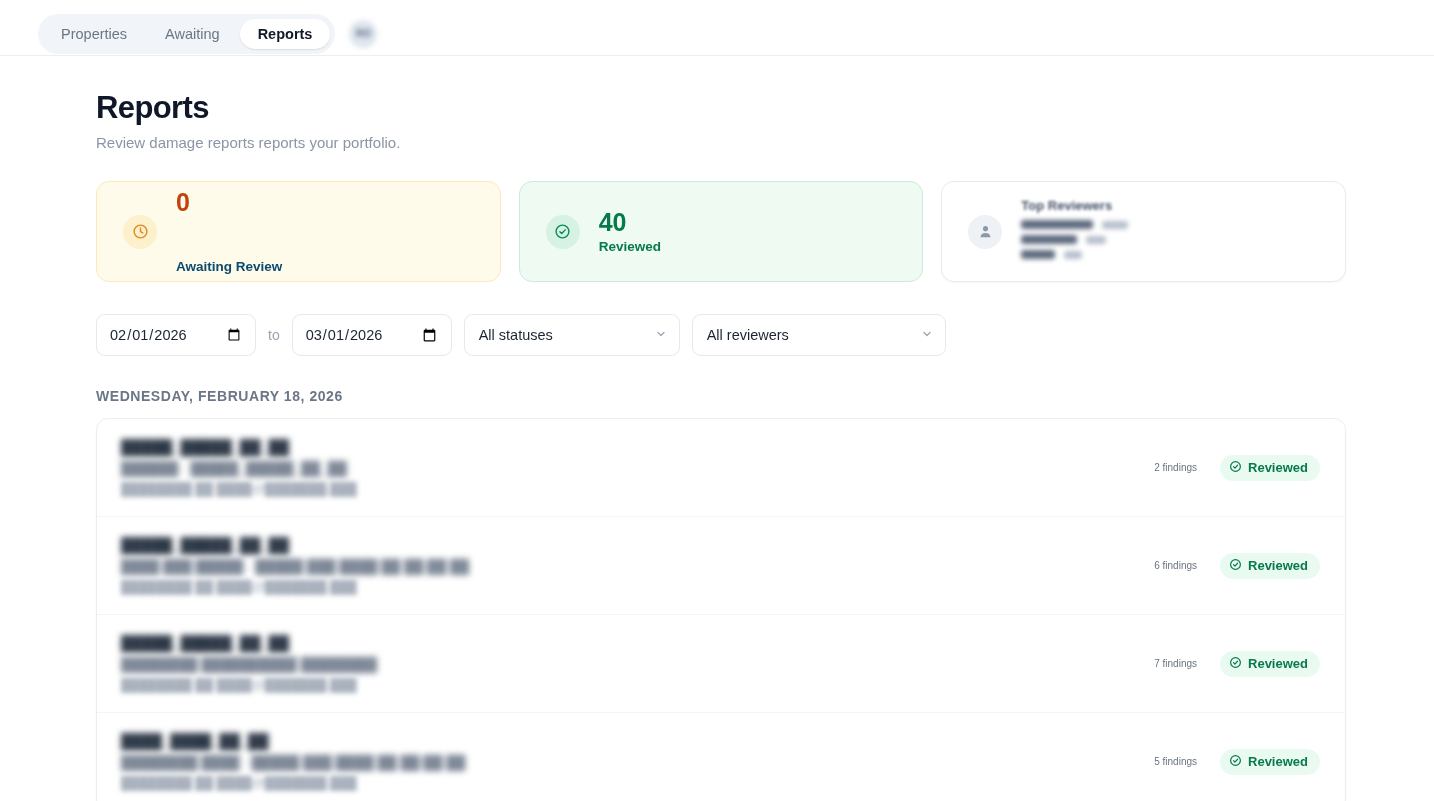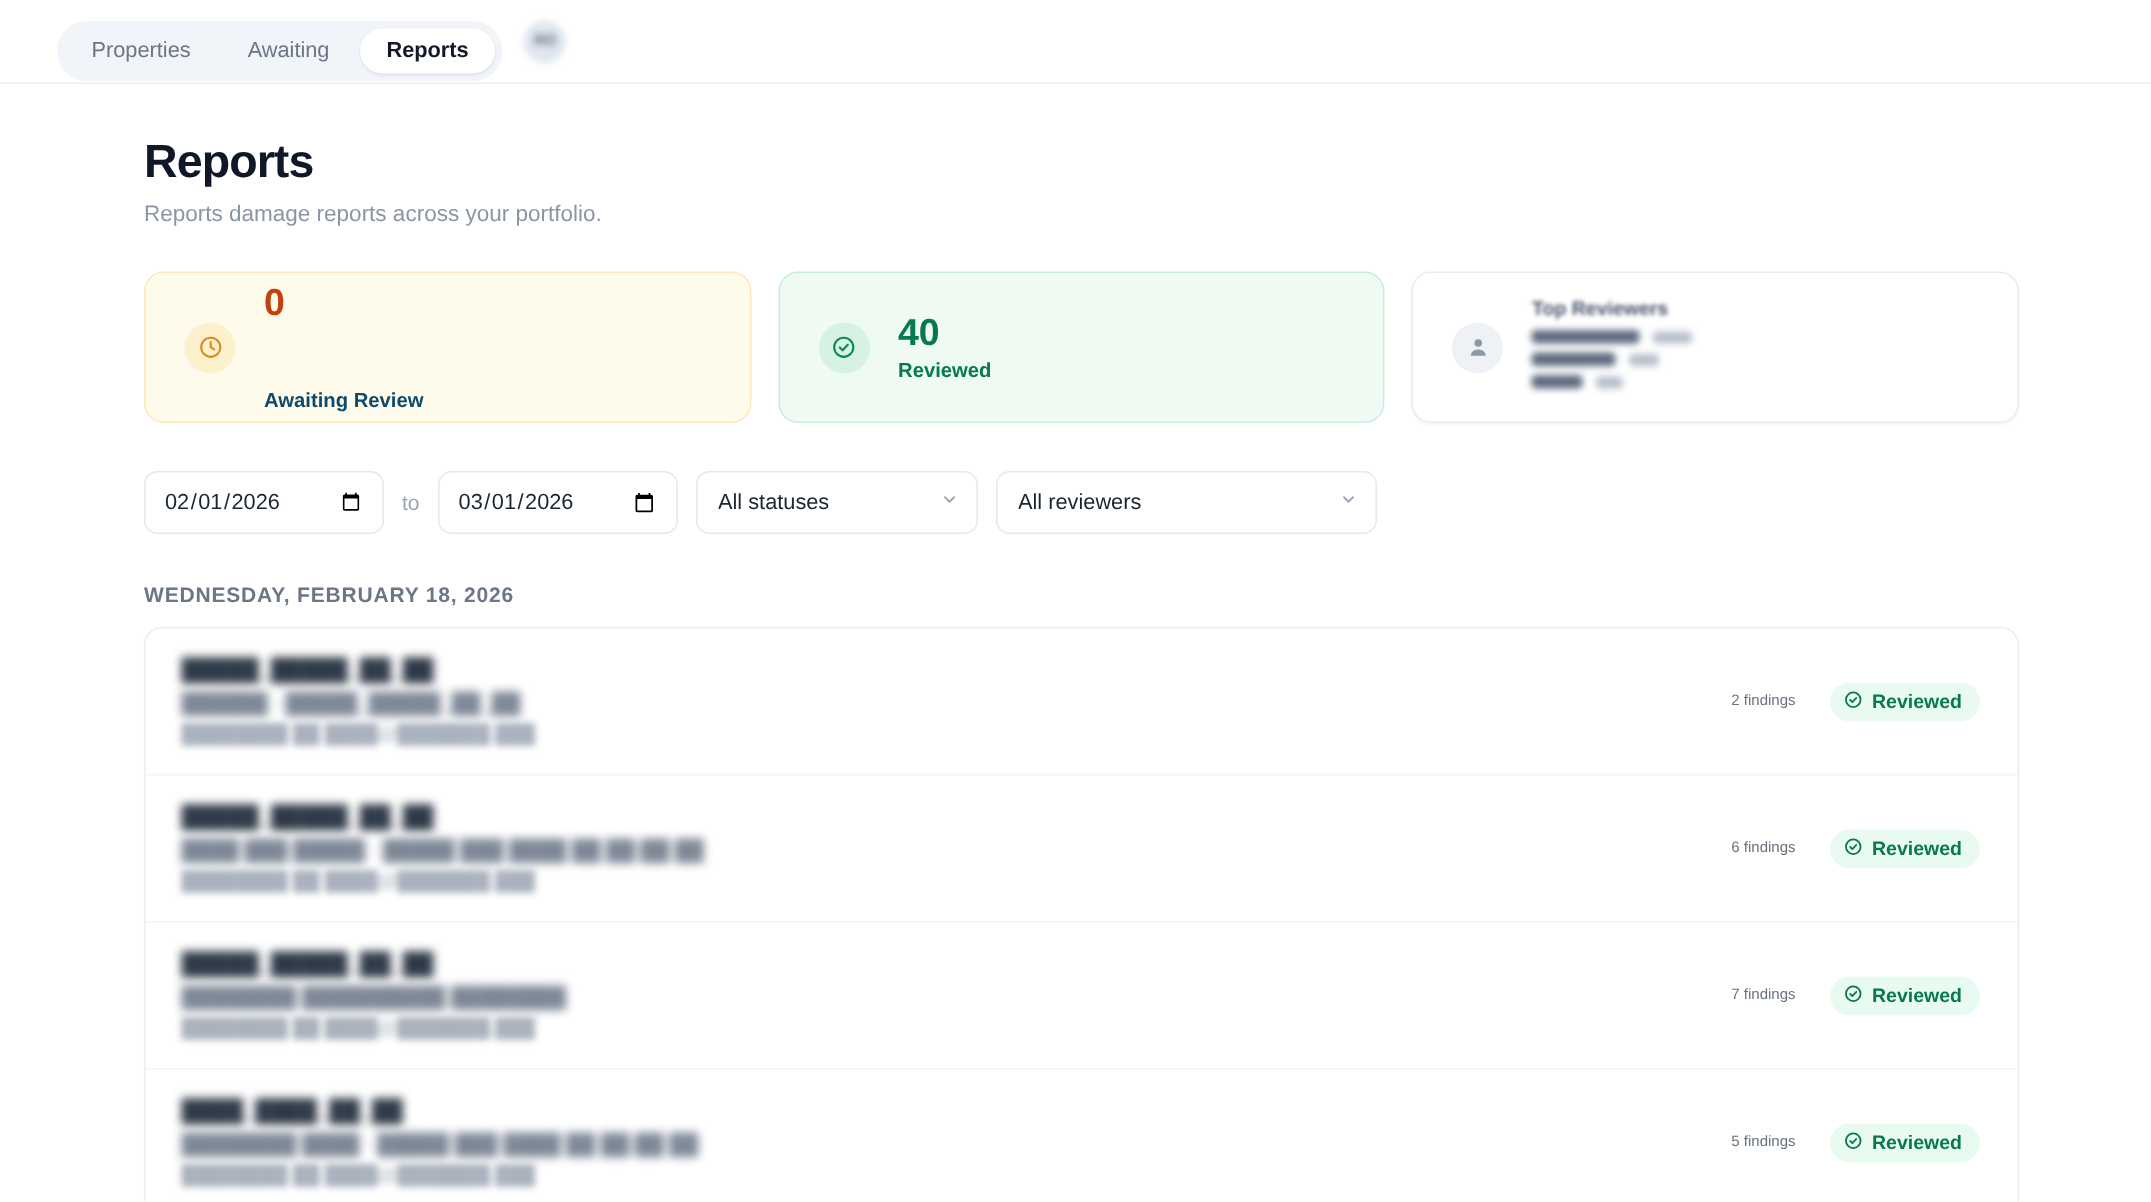--- a/index.html
+++ b/index.html
@@ -30,21 +30,21 @@
     border-radius: 9px;
     display: flex; align-items: center; justify-content: center;
   }
   .brand-name {
     font-size: 19px;
     font-weight: bold;
     color: #111827;
     letter-spacing: -0.3px;
   }
 
-  .nav-right { display: flex; gap: 14px; margin-top: 12px; }
+  .nav-right { display: flex; align-items: center; gap: 14px; margin-top: 12px; }
   .nav-pill {
     display: flex; align-items: center;
     background: #f1f4f8;
     border-radius: 999px;
     padding: 5px;
     gap: 2px;
   }
   .nav-tab {
     font-size: 14.5px;
     color: #6b7687;
@@ -155,21 +155,21 @@
     border: 1px solid #e5e8ec;
     border-radius: 9px;
     background: #fff;
     font-family: "Liberation Sans", sans-serif;
     font-size: 14.5px;
     color: #1b2431;
     padding: 0 36px 0 14px;
     appearance: none; -webkit-appearance: none;
     cursor: pointer;
   }
-  .sel.statuses  { width: 188px; }
+  .sel.statuses  { width: 216px; }
   .sel.reviewers { width: 254px; }
   .chev {
     position: absolute; right: 13px; top: 50%;
     transform: translateY(-50%);
     pointer-events: none;
   }
 
   
   .group-date {
     font-size: 14px;
@@ -236,21 +236,21 @@
       <div class="nav-tab active">Reports</div>
     </div>
     <div class="avatar">RO</div>
   </div>
 </div>
 
 <div class="page">
   <div class="wrap">
 
     <h1 class="page-title">Reports</h1>
-    <p class="page-sub">Reports damage reports across your portfolio.</p>
+    <p class="page-sub">Review damage reports reports your portfolio.</p>
 
     <div class="stats">
 
       <div class="card awaiting">
         <span class="icon-circle amber">
           <svg width="17" height="17" viewBox="0 0 24 24" fill="none" stroke="#e08a1e" stroke-width="2">
             <circle cx="12" cy="12" r="9"></circle>
               <path d="M12 7v5l3.2 2" stroke-linecap="round"></path>
           </svg>
         </span>

